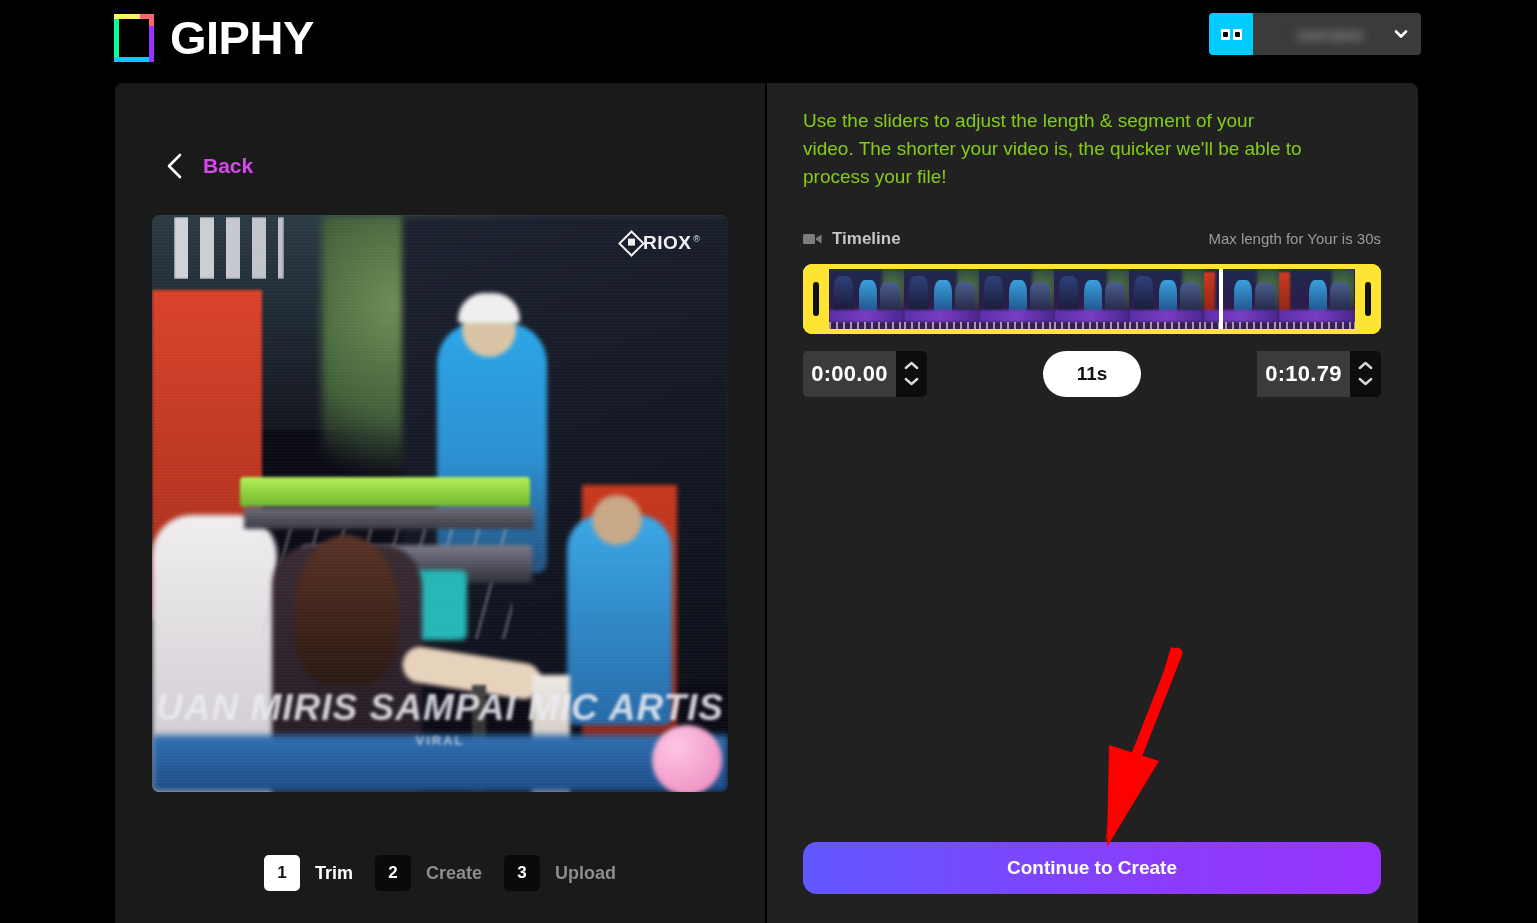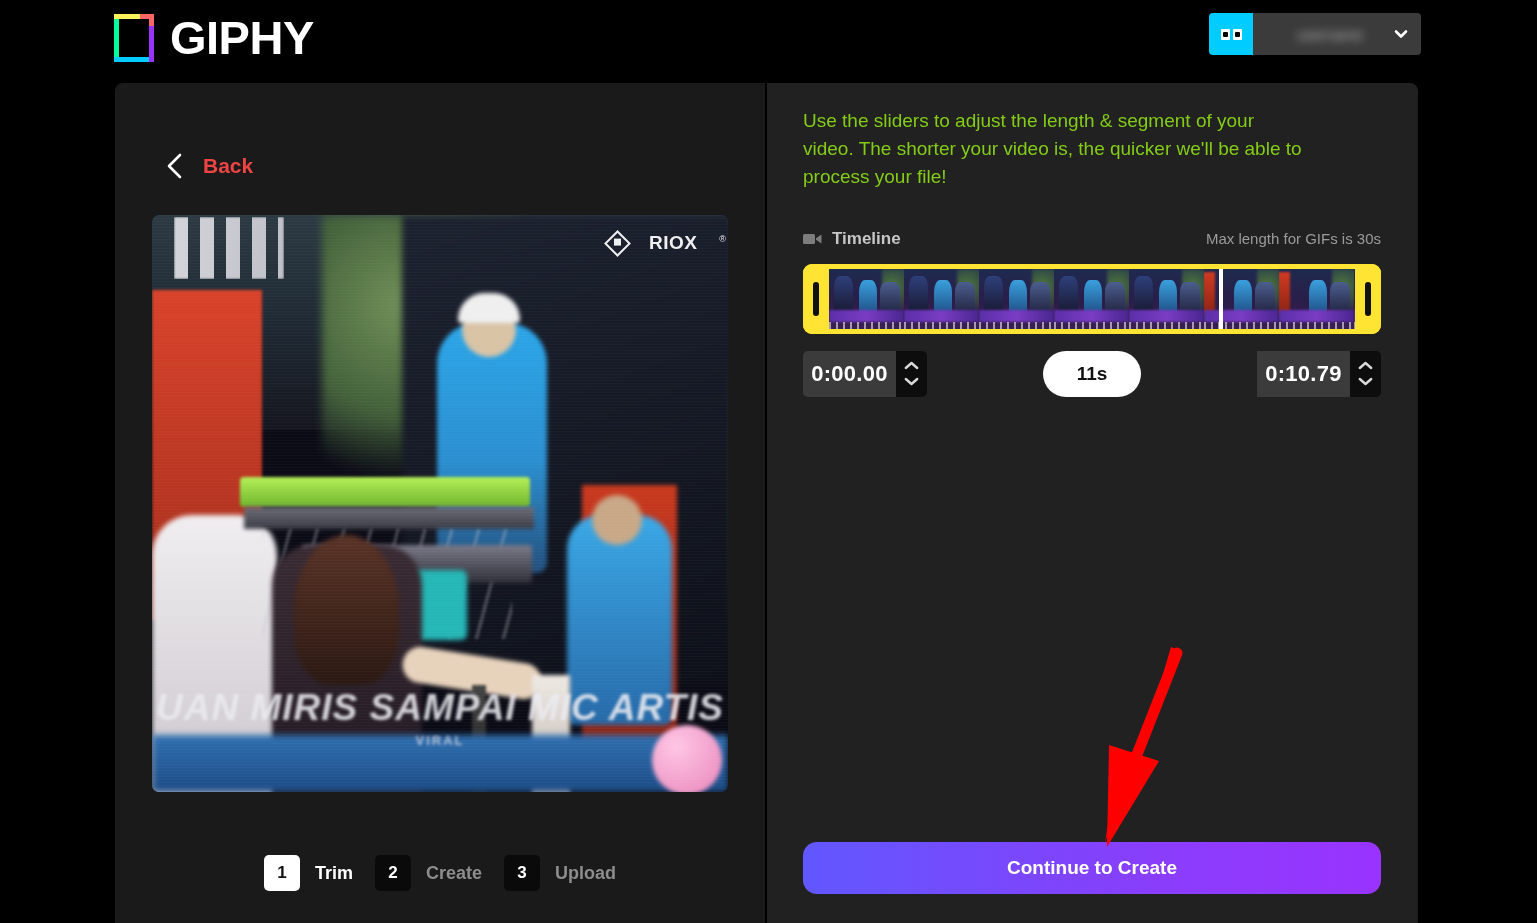--- a/index.html
+++ b/index.html
@@ -132,21 +132,21 @@
     top: 68px;
     display: flex;
     align-items: center;
     gap: 16px;
     cursor: pointer;
   }
   .back-chevron { width: 24px; height: 30px; }
   .back-label {
     font-size: 21px;
     font-weight: bold;
-    color: #ef4444;
+    color: #d946ef;
   }
 
   
   .video-frame {
     position: absolute;
     left: 37px;
     top: 132px;
     width: 576px;
     height: 577px;
     border-radius: 7px;
@@ -214,24 +214,24 @@
                background: linear-gradient(180deg,#2f6fb0,#1d4c86); filter: blur(3px); }
   .vl-pinkball{left:500px; top:510px; width:70px; height:70px;
                background: radial-gradient(circle at 35% 30%, #ffc6e5, #e884b8); border-radius:50%; filter: blur(2px); }
   .vl-whitepost{left:380px; top:460px; width:38px; height:120px;
                background: linear-gradient(180deg,#efe9e4,#bdb5ad); filter: blur(2px); }
   .vl-grain   {left:0; top:0; width:576px; height:577px;
                background: repeating-linear-gradient(0deg, rgba(255,255,255,.022) 0 1px, transparent 1px 3px); }
 
   .vid-watermark {
     position: absolute;
-    right: 2px; top: 17px;
-    display: flex;
-    align-items: center;
-    gap: 22px;
+    right: 28px; top: 17px;
+    display: flex;
+    align-items: center;
+    gap: 2px;
     opacity: .93;
     justify-content: flex-end;
   }
   .wm-diamond {
     width: 19px; height: 19px;
     border: 2.5px solid #ffffff;
     transform: rotate(45deg);
     position: relative;
   }
   .wm-diamond::after {
@@ -580,21 +580,21 @@
     <div class="rp-desc">Use the sliders to adjust the length &amp; segment of your video. The shorter your video is, the quicker we'll be able to process your file!</div>
 
     <div class="tl-head">
       <div class="tl-head-left">
         <svg width="19" height="14" viewBox="0 0 19 14">
           <rect x="0" y="2" width="12" height="10" rx="1.5" fill="#7d7d7d"></rect>
           <path d="M13 6.2 L18.5 2.6 L18.5 11.4 L13 7.8 Z" fill="#7d7d7d"></path>
         </svg>
         <span class="tl-label">Timeline</span>
       </div>
-      <span class="tl-max">Max length for GIFs is 30s</span>
+      <span class="tl-max">Max length for Your is 30s</span>
     </div>
 
     <div class="timeline">
       <div class="tl-film">
         <span class="film-cell">
             <i class="fc-green"></i>
             <i class="fc-a"></i>
             <i class="fc-b"></i>
             <i class="fc-c"></i>
             <i class="fc-purple"></i>

